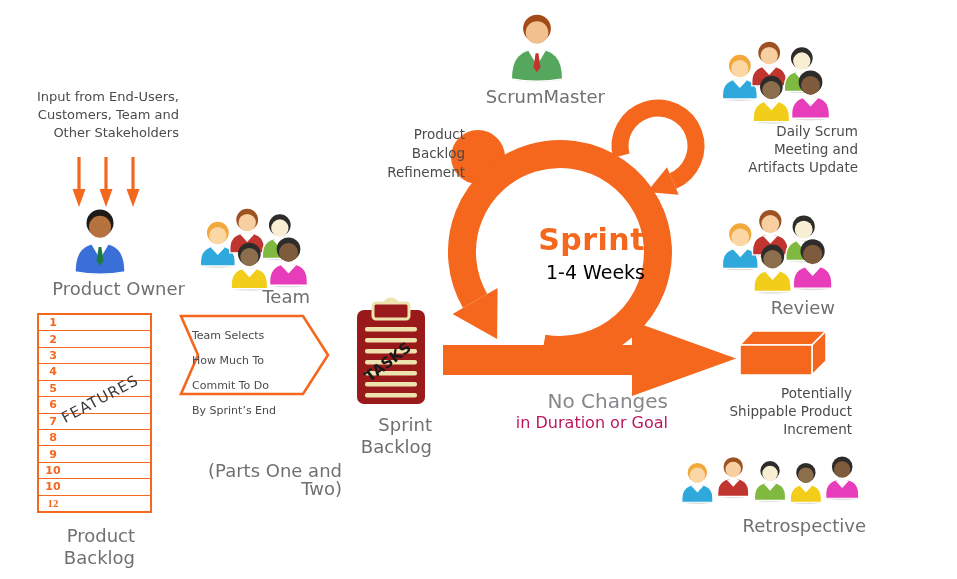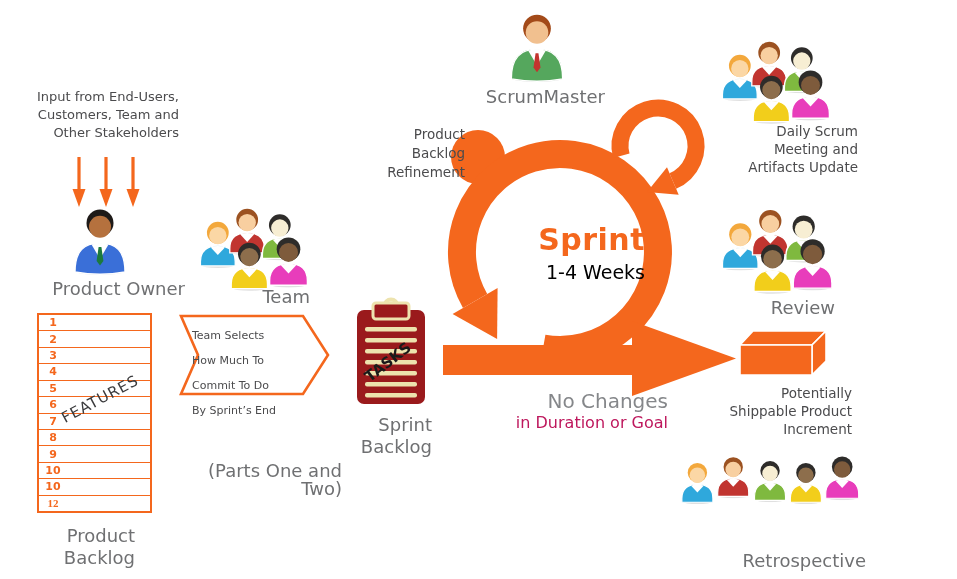--- a/index.html
+++ b/index.html
@@ -215,15 +215,15 @@
       <rect x="0" y="14" width="72" height="30"></rect>
     </g>
   </svg>
   <div class="abs smallnote ctr pre" style="left:676px;top:384px;width:176px;">Potentially
 Shippable Product
 Increment</div>
 
   <svg class="abs" style="left:678px;top:448px" width="186" height="62" viewBox="0 0 192 60">
     <use href="#pr5"></use>
   </svg>
-  <div class="abs biglabel ctr" style="left:708px;top:515px;width:158px;margin-top:35px;">Retrospective</div>
+  <div class="abs biglabel ctr" style="left:708px;top:515px;width:158px;">Retrospective</div>
 
 </div>
 
 </body></html>

